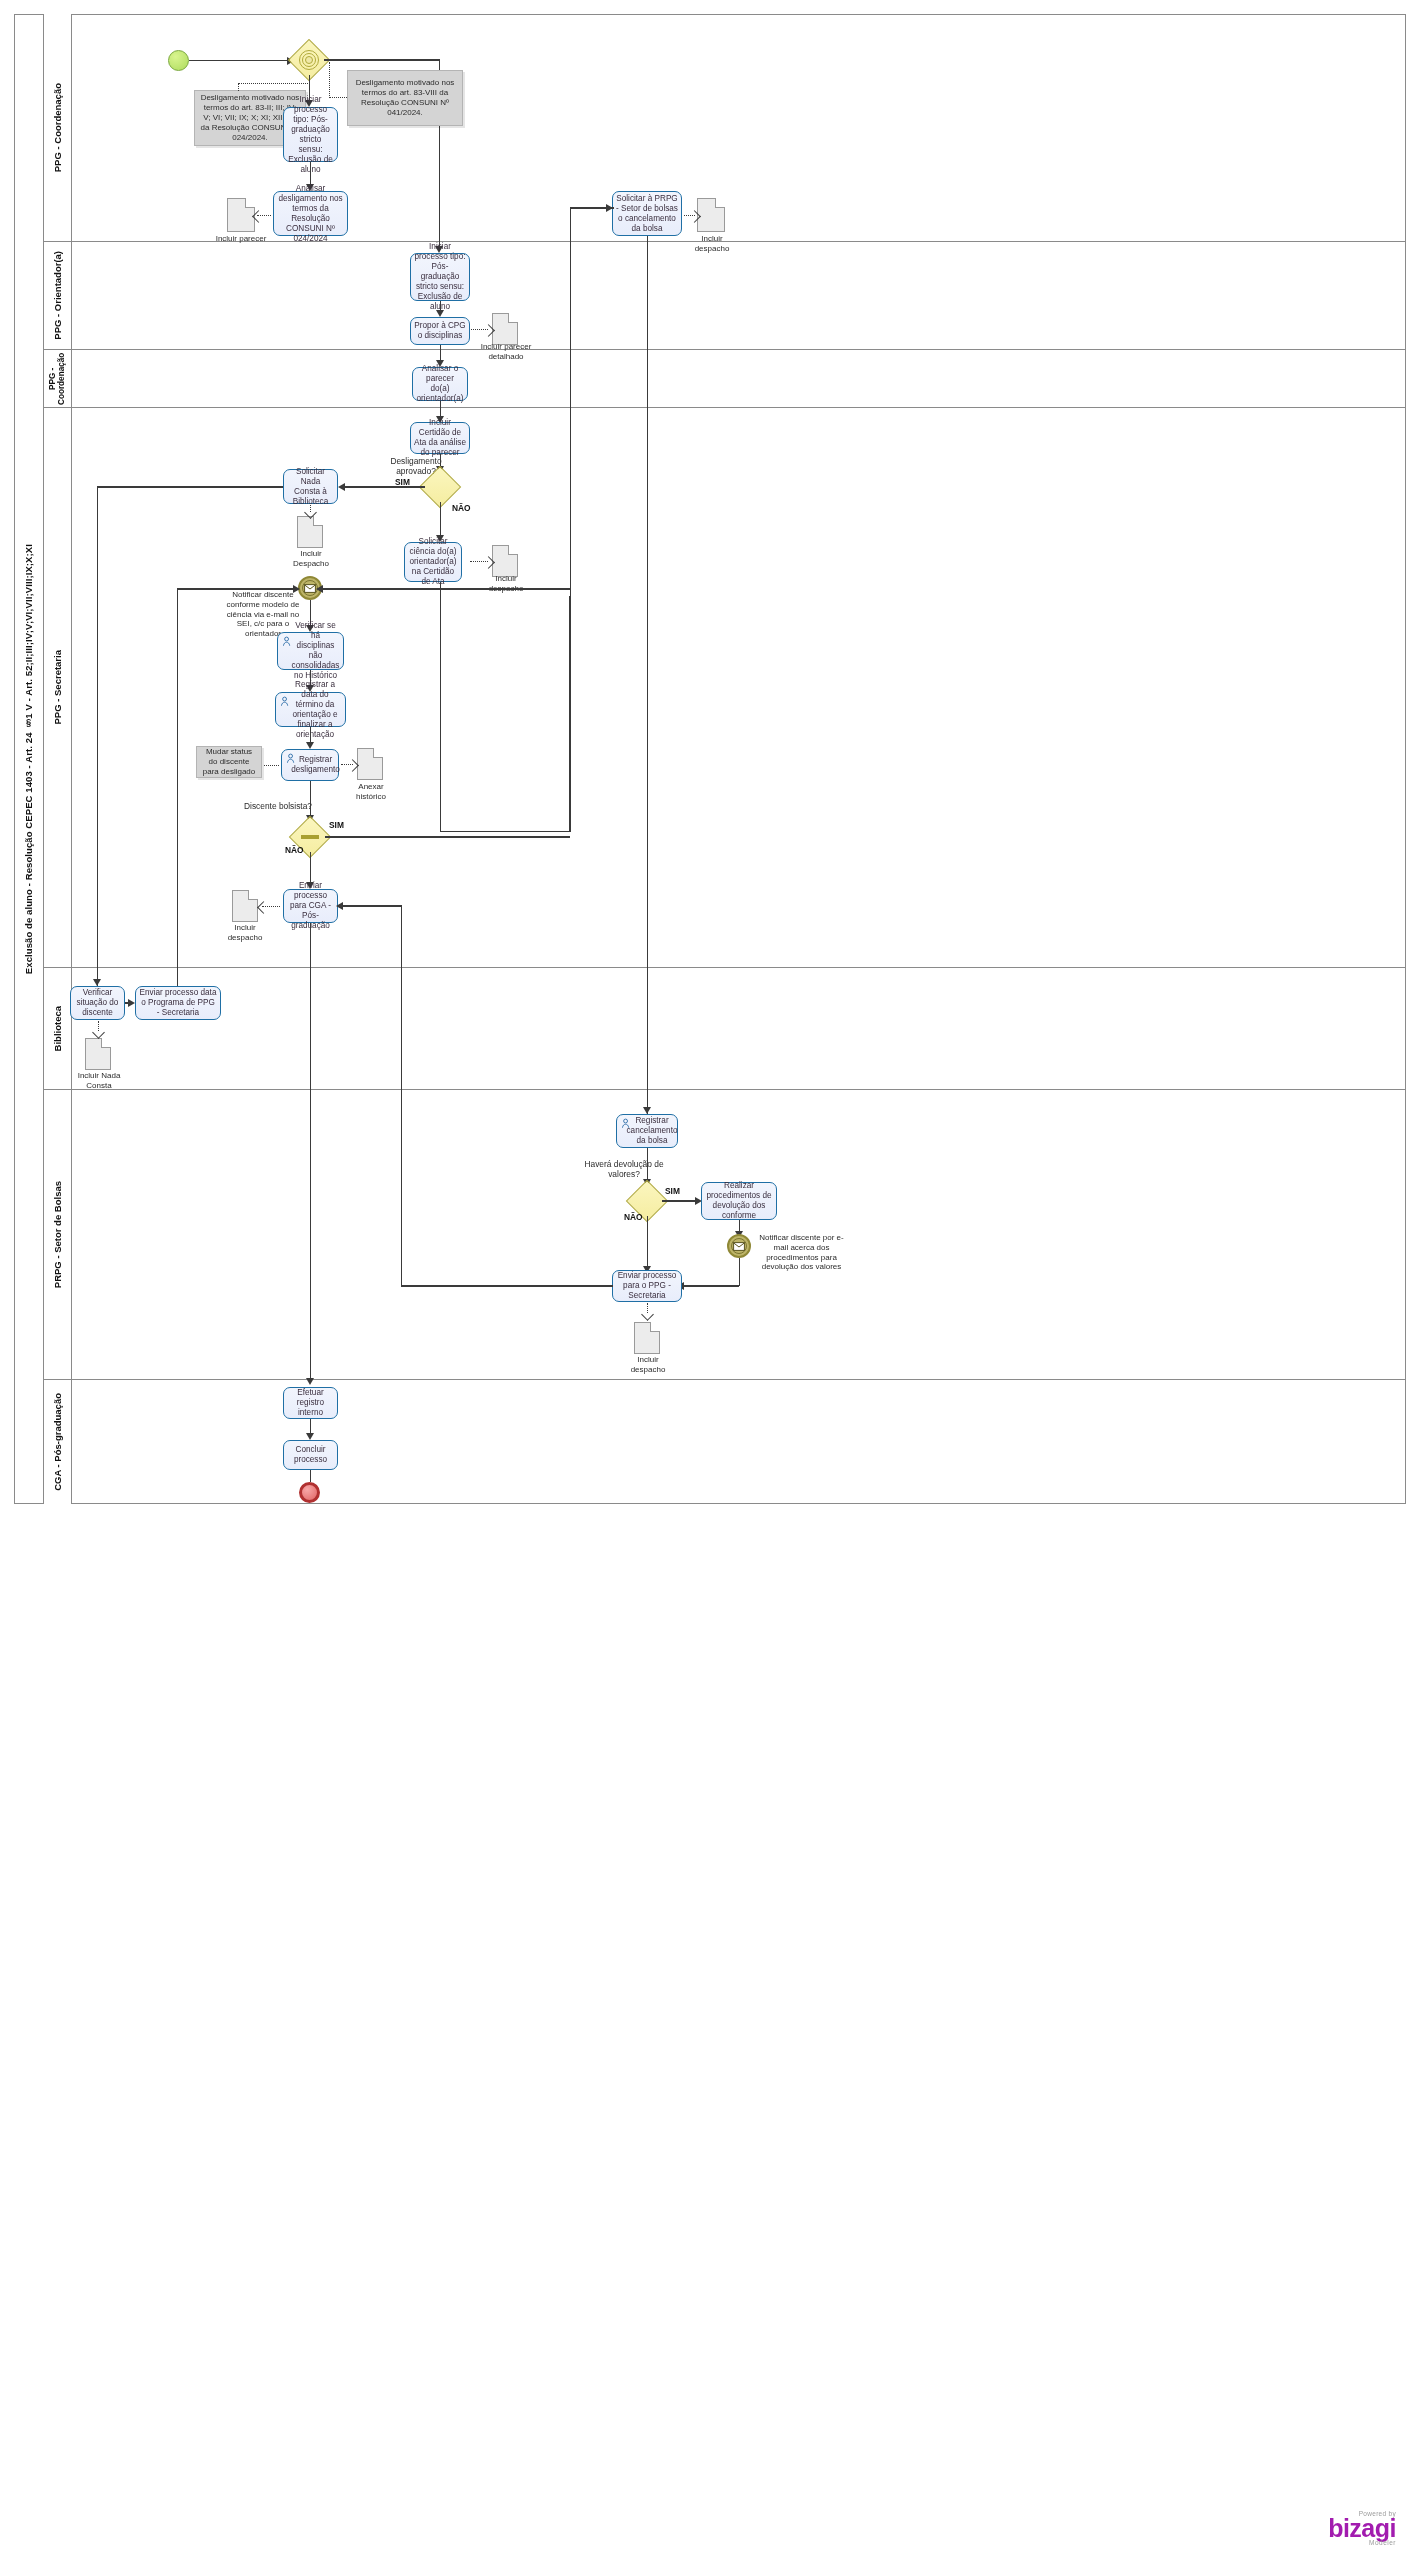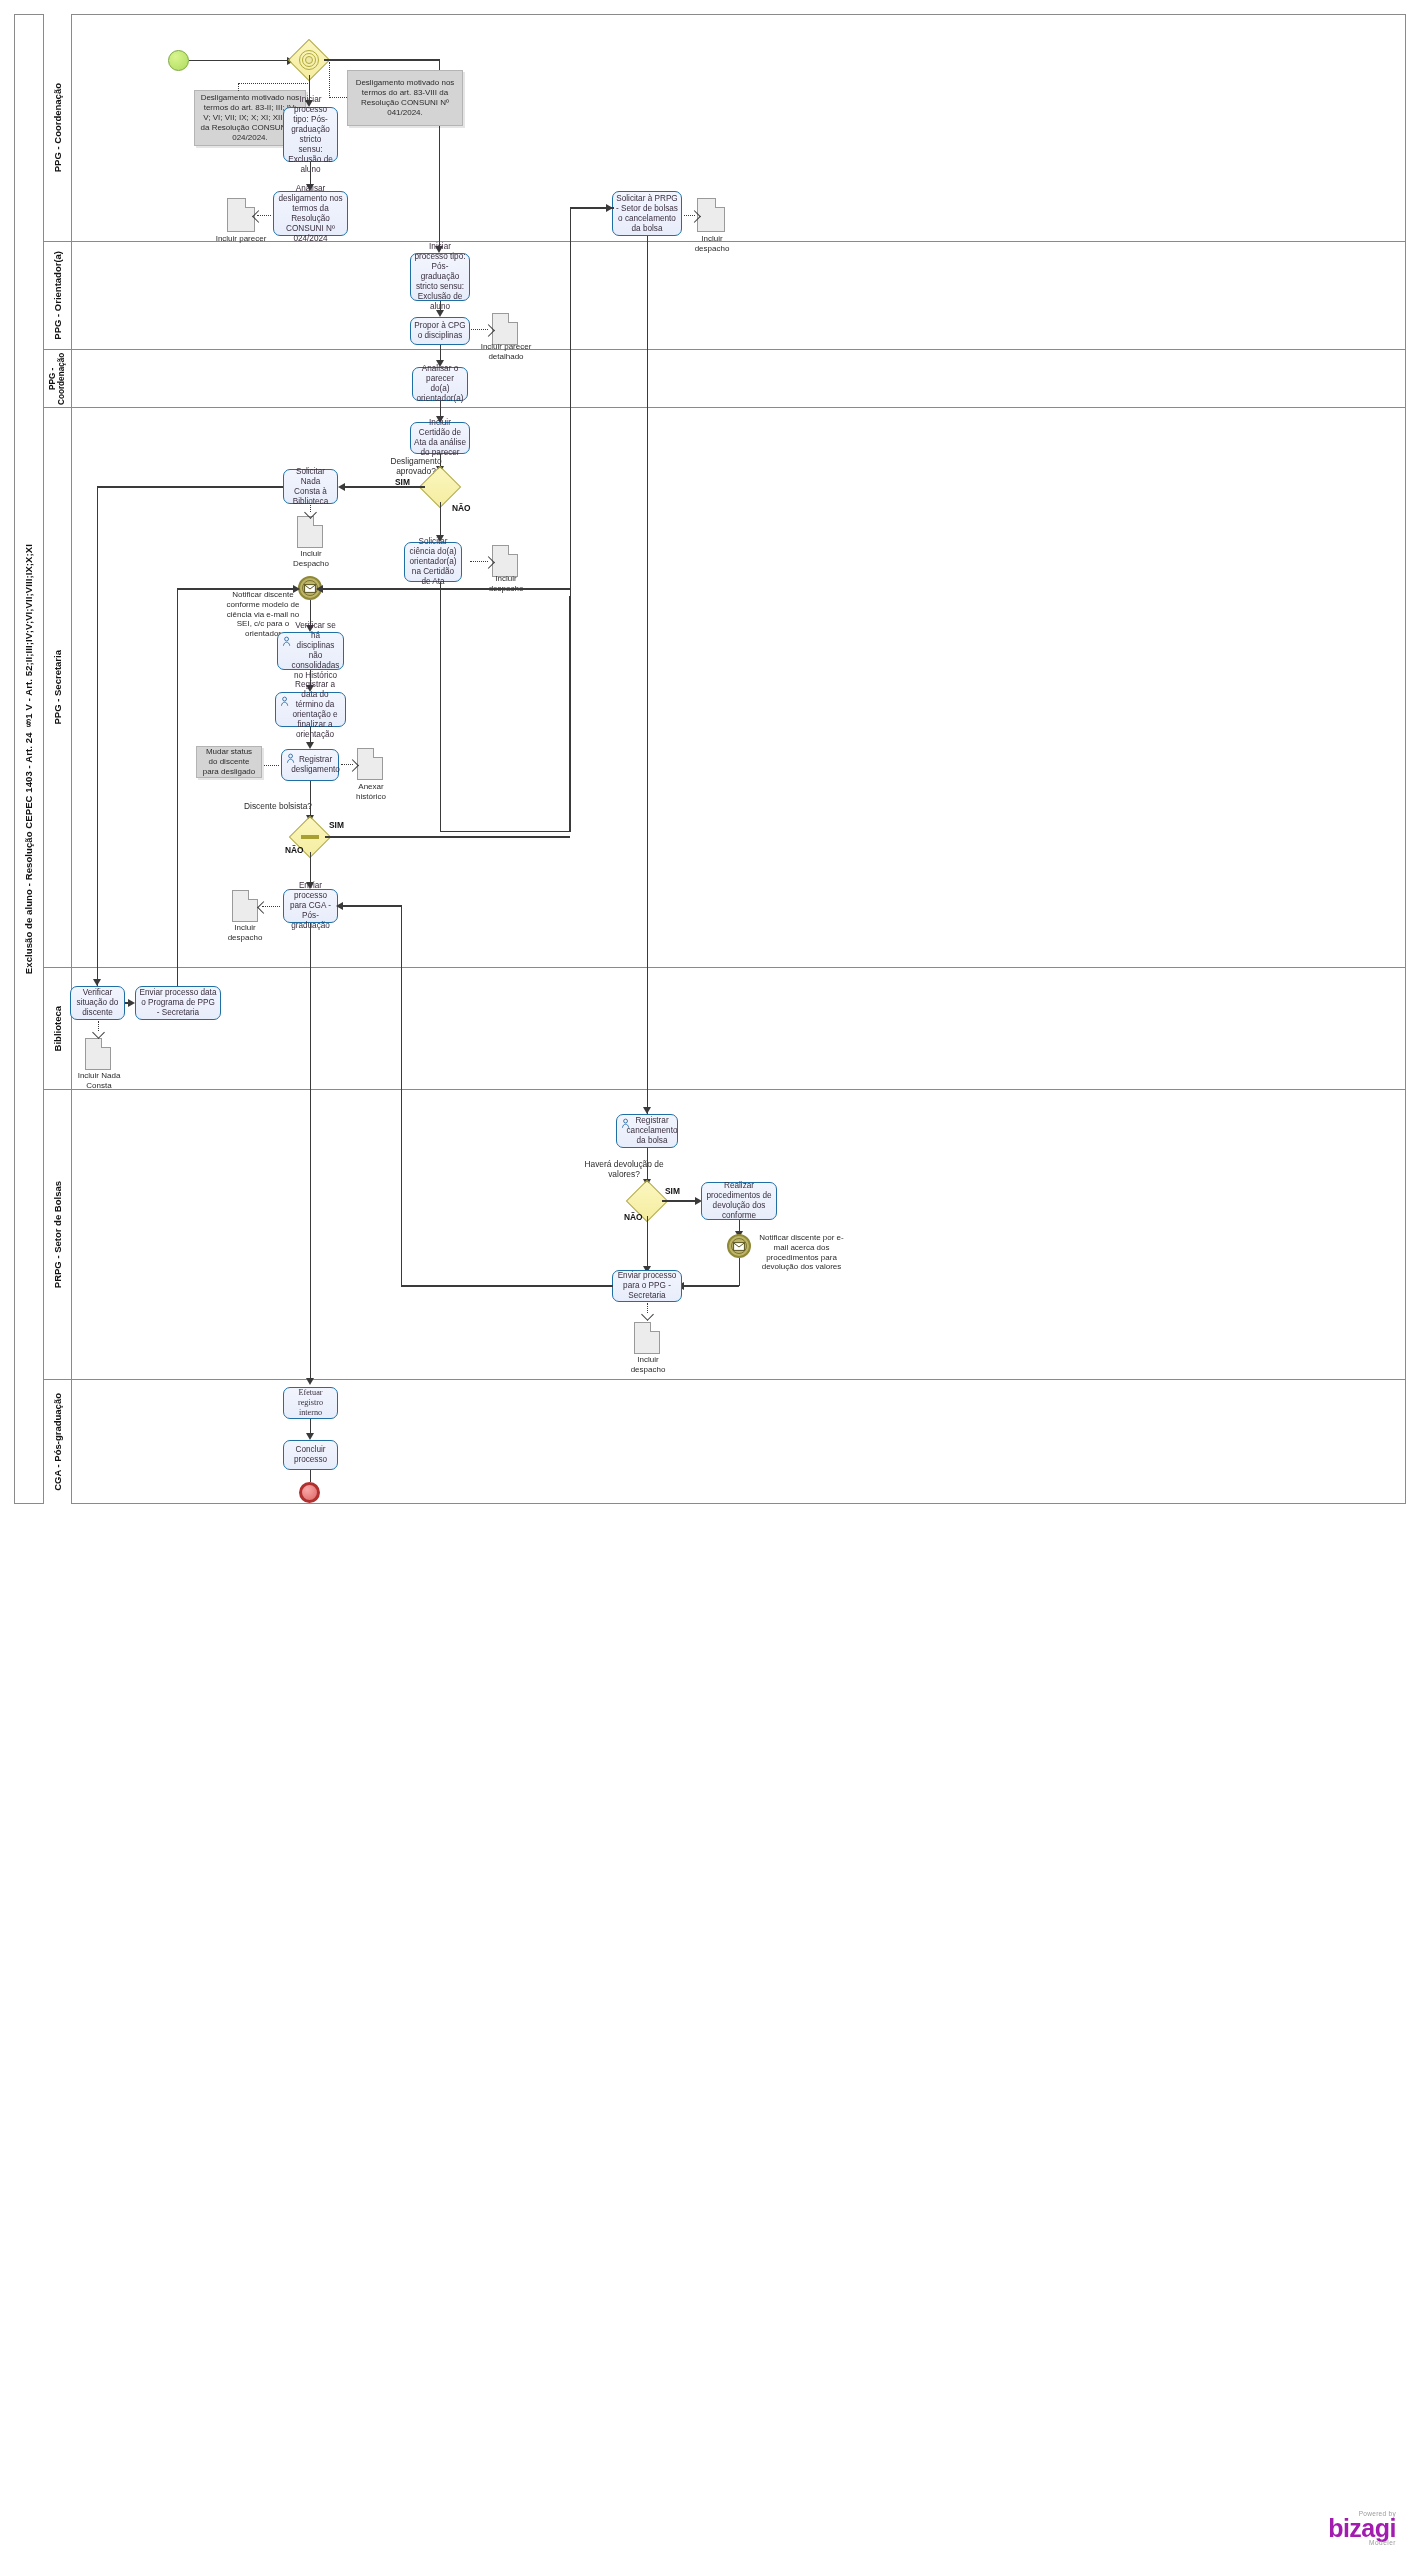--- a/index.html
+++ b/index.html
@@ -406,21 +406,21 @@
     <span class="tx">Enviar processo para o PPG - Secretaria</span>
   </div>
 
   <div class="ln lnh" style="left:401px;top:1285.4px;width:212px;"></div>
 
   <div class="doc" style="left:634px;top:1322px;width:26px;height:32px;"></div>
   <div class="doclbl" style="left:620px;top:1355px;width:56px;">Incluir despacho</div>
   <div class="dln dlnv" style="left:646.6px;top:1303px;height:10px;"></div>
   <div class="arw-open-d" style="left:643px;top:1310px;"></div>
 
-  <div class="task" style="left:283px;top:1387px;width:55px;height:32px;font-family:Liberation Serif, serif;">
+  <div class="task" style="left:283px;top:1387px;width:55px;height:32px;">
     <span class="tx">Efetuar registro interno</span>
   </div>
   <div class="ln lnv" style="left:309.6px;top:1419px;height:18px;"></div>
   <div class="arw arw-d" style="left:305.5px;top:1433px;"></div>
 
   <div class="task" style="left:283px;top:1440px;width:55px;height:30px;">
     <span class="tx">Concluir processo</span>
   </div>
   <div class="ln lnv" style="left:309.6px;top:1470px;height:12px;"></div>
 

